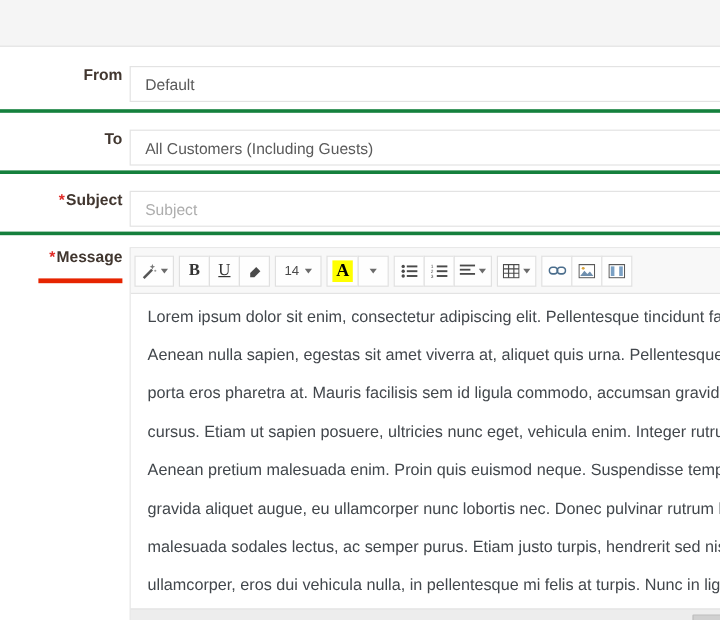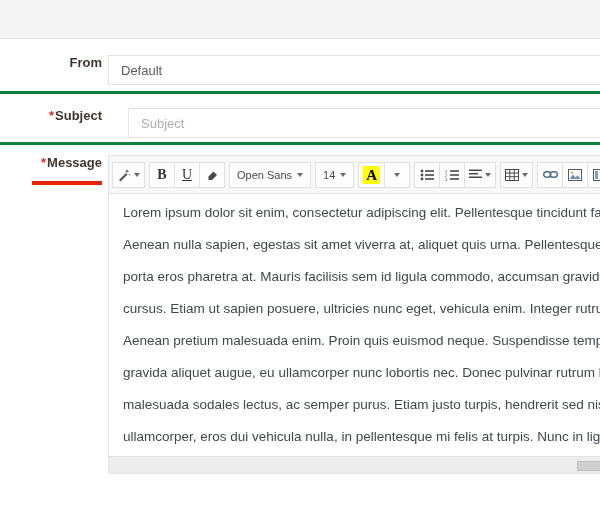--- a/index.html
+++ b/index.html
@@ -20,21 +20,21 @@
 
   
   .form{position:absolute;left:0;top:39px;width:600px;}
   .row{
     display:flex;align-items:flex-start;
     border-bottom:3px solid #15803d;
     box-sizing:border-box;
   }
   .row.r-from{height:55px;padding-top:16px;}
   .row.r-to{height:51px;padding-top:14px;}
-  .row.r-subject{height:51px;padding-top:14px;gap:20px;}
+  .row.r-subject{height:51px;padding-top:14px;}
   .row.r-message{border-bottom:none;padding-top:10px;}
 
   .label-cell{
     width:108px;flex:0 0 108px;
     text-align:right;
     padding-right:6px;
     box-sizing:border-box;
     font-weight:bold;
     font-size:13px;
     color:#41362f;
@@ -165,20 +165,28 @@
 
     <div class="row r-from">
       <div class="label-cell">
         <span class="lbl">From</span>
       </div>
       <div class="field-cell">
         <div class="input filled">Default</div>
       </div>
     </div>
 
+    <div class="row r-to">
+      <div class="label-cell">
+        <span class="lbl">To</span>
+      </div>
+      <div class="field-cell">
+        <div class="input filled">All Customers (Including Guests)</div>
+      </div>
+    </div>
 
     <div class="row r-subject">
       <div class="label-cell">
         <span class="lbl"><span class="req">*</span><span>Subject</span></span>
       </div>
       <div class="field-cell">
         <div class="input placeholder">Subject</div>
       </div>
     </div>
 
@@ -215,26 +223,20 @@
                 </div>
               <div class="tbtn">
                 <span class="icn">
                   <svg width="13" height="13" viewBox="0 0 13 13">
                     <path d="M2.5 8.5 L7.5 3.5 L11 7 L6 12 L2.5 12 Z" fill="#4a4a4a"></path>
                   </svg>
                 </span>
               </div>
             </div>
 
-            <div class="tgroup">
-              <div class="tbtn wide">
-                <span>Open Sans</span>
-                <span class="caret"></span>
-              </div>
-            </div>
 
             <div class="tgroup">
               <div class="tbtn wide">
                 <span>14</span>
                 <span class="caret"></span>
               </div>
             </div>
 
             <div class="tgroup">
               <div class="tbtn">

